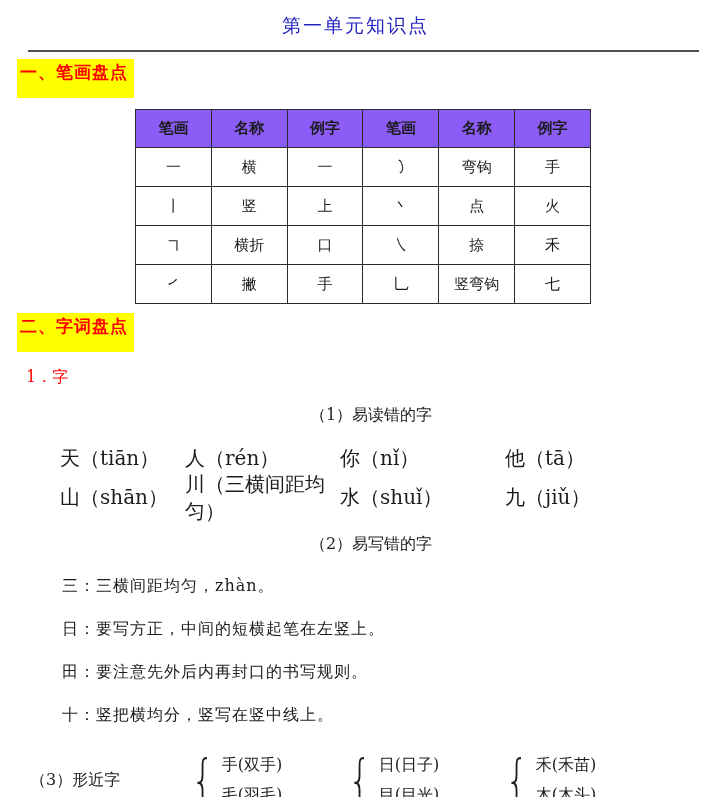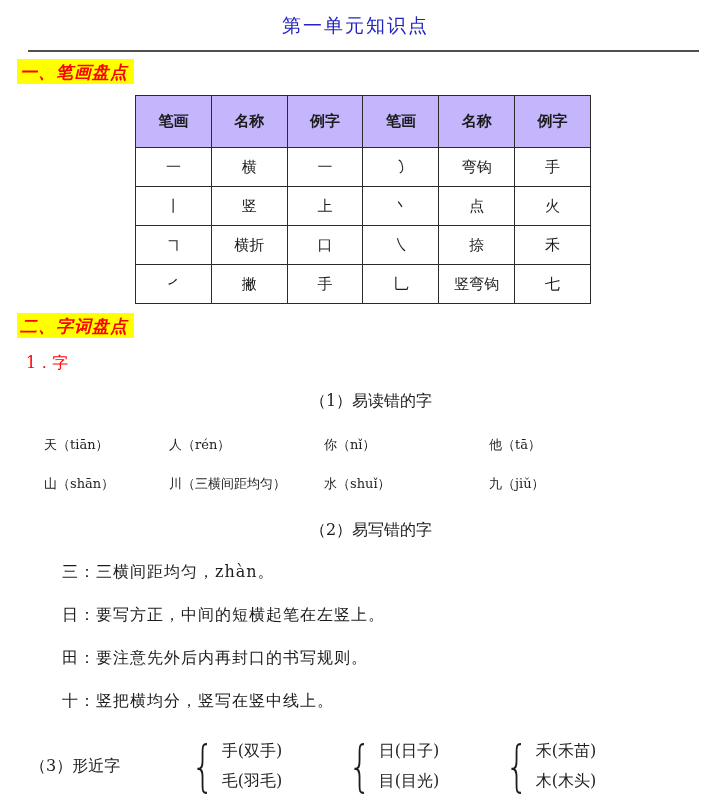--- a/index.html
+++ b/index.html
@@ -27,61 +27,60 @@
     height: 0;
   }
   .hl-heading {
     display: inline-block;
     margin-left: 17px;
     background: #ffff00;
     color: #ff0000;
     font-weight: bold;
     font-size: 17px;
     letter-spacing: 1px;
-    padding: 2px 6px 0 3px;
-    font-style: italic;
+    padding: 2px 6px 14px 3px;
   }
   .hl-heading.first { margin-top: 7px; }
   .hl-heading.second { margin-top: 9px; }
   table.stroke-table {
     margin: 11px 0 0 135px;
     border-collapse: collapse;
     table-layout: fixed;
     width: 456px;
     font-size: 15px;
   }
   table.stroke-table th, table.stroke-table td {
     border: 1px solid #2b2b2b;
     text-align: center;
     vertical-align: middle;
     height: 39px;
     padding: 0;
   }
   table.stroke-table th {
-    background: #c4b5fd;
+    background: #8b5cf6;
     font-weight: bold;
-    height: 52px;
+    height: 38px;
   }
   .num-heading {
     margin: 15px 0 0 26px;
     color: #ff0000;
     font-size: 16px;
   }
   .sub-heading {
     margin: 17px 0 0 31px;
     font-size: 16px;
     text-align: center;
   }
   .py-block { margin-top: 13px; }
   .py-row {
     display: flex;
-    margin-left: 44px;
+    margin-left: 60px;
     height: 39px;
     align-items: center;
-    font-size: 13px;
+    font-size: 20px;
   }
   .py-cell { flex: 0 0 auto; }
   .py-cell.c0 { width: 125px; }
   .py-cell.c1 { width: 155px; }
   .py-cell.c2 { width: 165px; }
   .wz-item {
     margin: 22px 0 0 62px;
     font-size: 16px;
     letter-spacing: 1px;
   }

